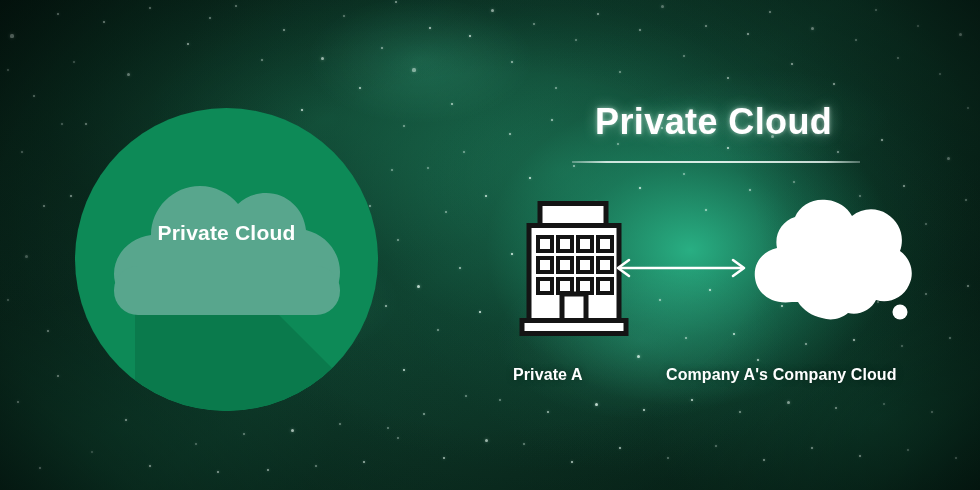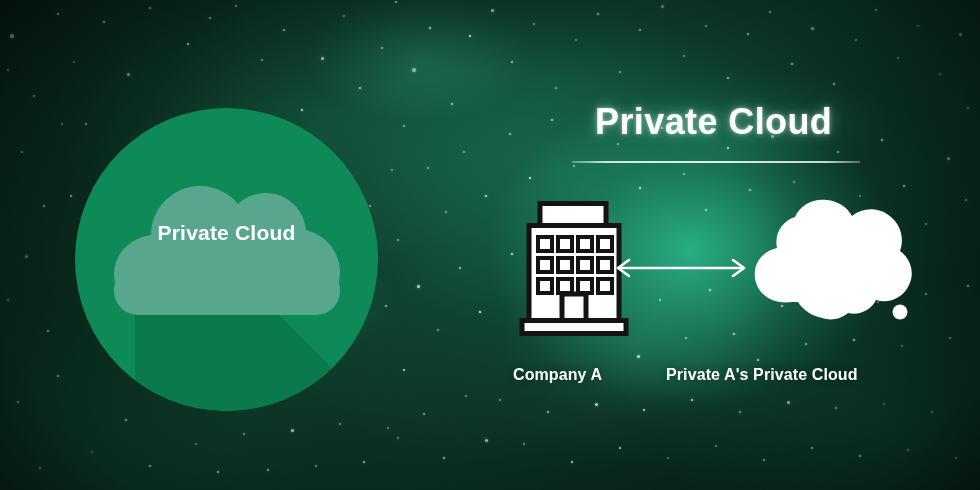--- a/index.html
+++ b/index.html
@@ -337,16 +337,16 @@
                C163 61 167 75 161 87
                C155 100 141 106 128 102
                C123 112 111 118 100 115
                C93 121 83 123 74 120
                C64 118 55 112 50 104
                Z"></path>
       <circle cx="152" cy="114" r="7.5"></circle>
     </g>
   </svg>
 
-  <div class="cap cap-a">Company A</div>
-  <div class="cap cap-b">Private A's  Private Cloud</div>
+  <div class="cap cap-a">Private A</div>
+  <div class="cap cap-b">Company A's  Company Cloud</div>
 
 </div>
 
 </body></html>

